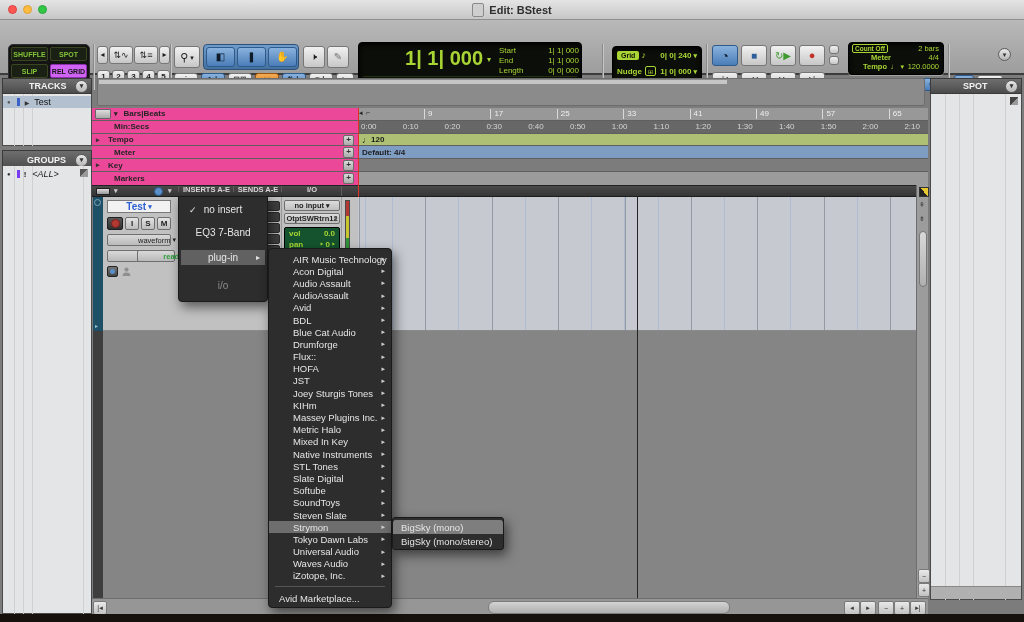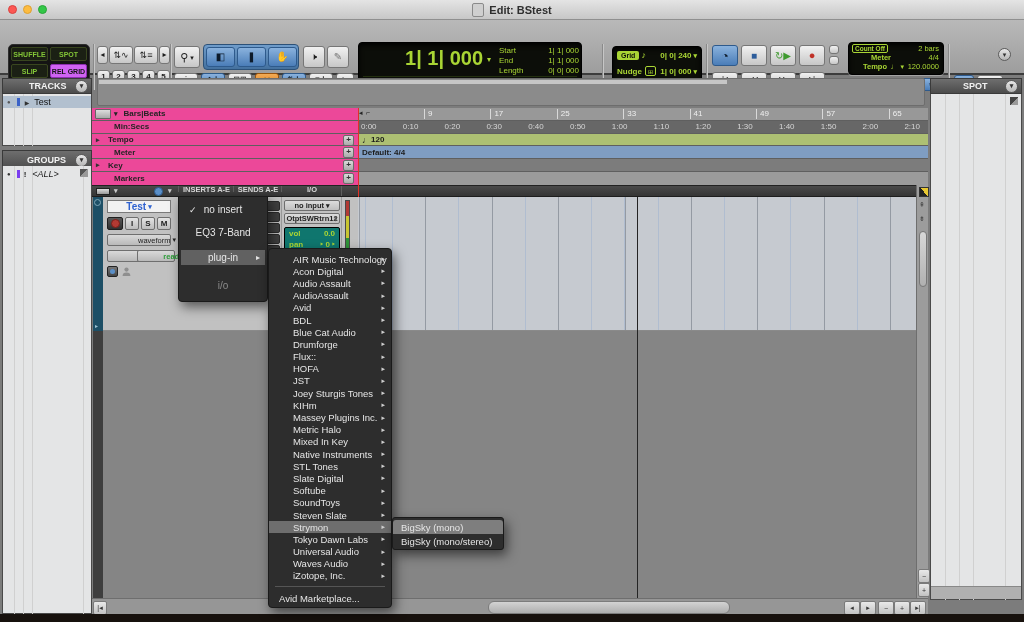--- a/index.html
+++ b/index.html
@@ -77,21 +77,21 @@
   .tname{background:#f2f2f2;border:1px solid #7a7a7a;color:#2f62d0;font-weight:bold;font-size:10px;
          display:flex;align-items:center;justify-content:center;}
   .tbtn{background:linear-gradient(#e3e3e3,#bdbdbd);border:1px solid #6f6f6f;border-radius:2px;
         font-size:8px;font-weight:bold;color:#222;display:flex;align-items:center;justify-content:center;}
   .tbtn.rec{background:linear-gradient(#585858,#303030);border-color:#1f1f1f;}
   .recdot{width:7px;height:7px;border-radius:50%;background:#b23a33;border:1px solid #7c1f1a;}
   .seldrop{background:linear-gradient(#d9d9d9,#b9b9b9);border:1px solid #6f6f6f;border-radius:2px;
            font-size:7.5px;color:#222;display:flex;align-items:center;justify-content:center;padding-left:36px;}
   .iobtn{background:linear-gradient(#dcdcdc,#bfbfbf);border:1px solid #6f6f6f;border-radius:2px;
          font-size:7.5px;font-weight:bold;color:#222;display:flex;align-items:center;justify-content:center;}
-  .volpan{background:#0f766e;border:1px solid #000;border-radius:2px;color:#a9d534;font-size:8px;font-weight:bold;}
+  .volpan{background:#14532d;border:1px solid #000;border-radius:2px;color:#a9d534;font-size:8px;font-weight:bold;}
   .vrow{display:flex;justify-content:space-between;padding:1px 4px;line-height:9px;}
   
   .menu{background:#2d2d2d;border:1px solid #1a1a1a;border-radius:4px;box-shadow:3px 5px 12px rgba(0,0,0,.55);
         color:#e6e6e6;z-index:10;}
   .imenu-item{position:absolute;left:2px;right:2px;height:15px;display:flex;align-items:center;justify-content:center;
               font-size:10px;}
   .imenu-item .chk{position:absolute;left:8px;font-size:9px;}
   .imenu-item.hl{background:#616161;}
   .imenu-item.dim{color:#8b8b8b;}
   .imenu-item .sub{position:absolute;right:5px;font-size:8px;}

